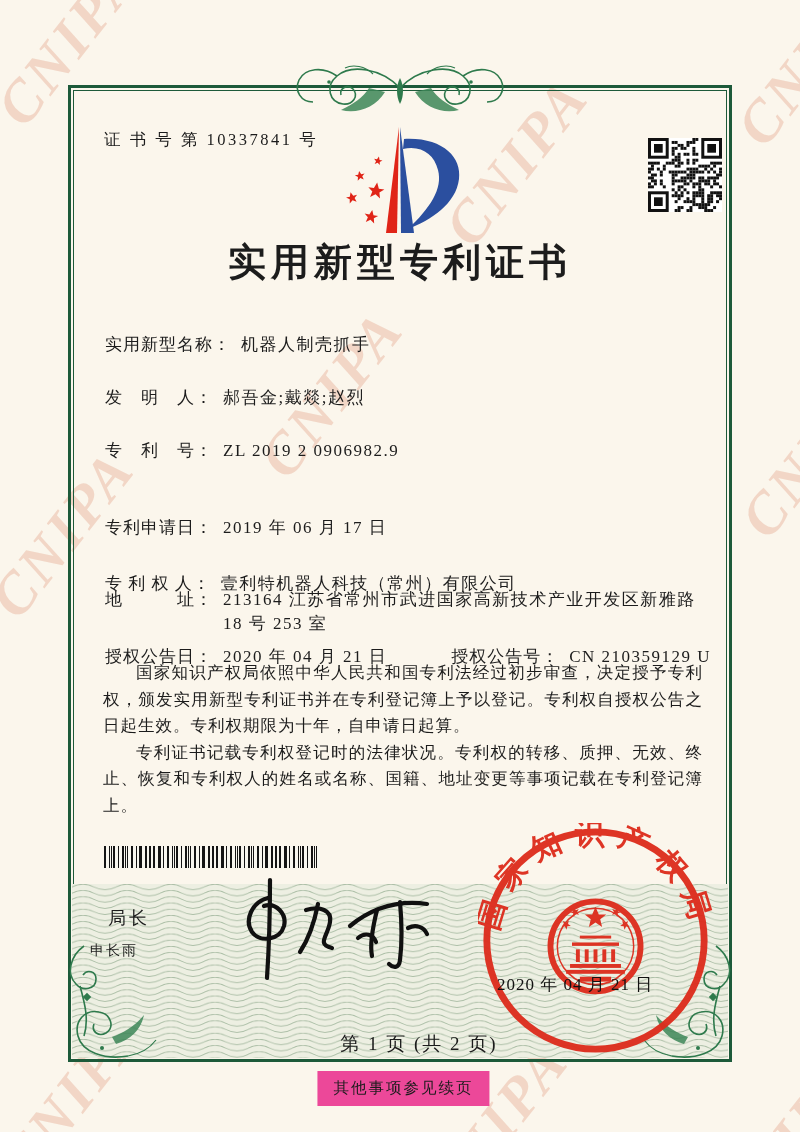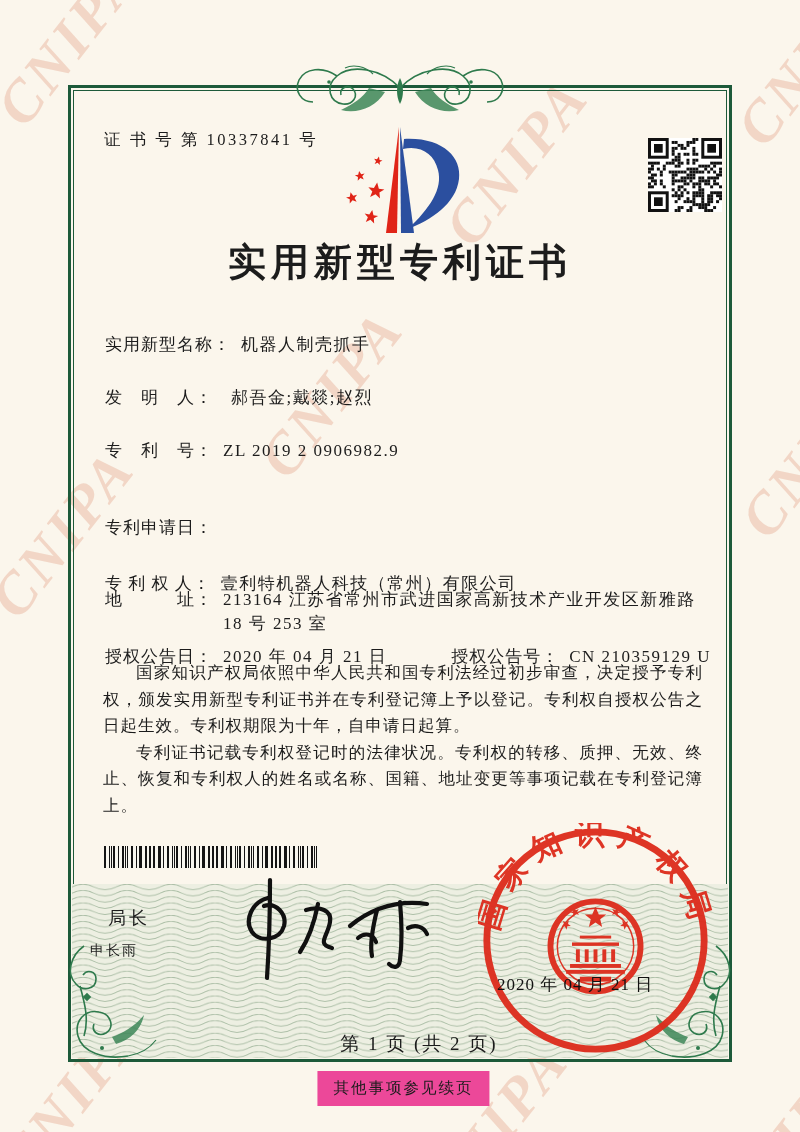--- a/index.html
+++ b/index.html
@@ -20,21 +20,21 @@
   
   .cert-no{position:absolute;left:104px;top:129px;font-size:16.5px;letter-spacing:2.5px;z-index:4;}
   .logo{position:absolute;left:328px;top:118px;width:150px;height:120px;z-index:4;}
   .qr{position:absolute;left:648px;top:138px;width:74px;height:74px;z-index:4;background:#fff;}
   .title{position:absolute;left:0;top:237px;width:100%;text-align:center;font-size:38px;
          font-weight:bold;letter-spacing:5px;z-index:4;}
   
   .row{position:absolute;left:105px;display:flex;font-size:17px;line-height:24px;z-index:4;}
   .row .lbl{white-space:pre;letter-spacing:1px;flex:0 0 auto;}
   .row .val{letter-spacing:1.5px;margin-left:10px;}
-  .row-0{top:333px;} .row-1{top:386px;gap:8px;} .row-2{top:439px;}
+  .row-0{top:333px;} .row-1{top:386px;} .row-2{top:439px;}
   .row-3{top:516px;} .row-4{top:544px;margin-top:28px;} .row-5{top:588px;} .row-6{top:645px;}
   .row-5 .val{width:478px;}
   .pair{display:flex;}
   .pair2{margin-left:64px;}
   
   .body-text{position:absolute;left:103px;top:660px;width:600px;font-size:16.5px;
              line-height:26.5px;text-align:justify;letter-spacing:1px;z-index:4;}
   .body-text p{margin:0;text-indent:2em;}
   
   .barcode{position:absolute;left:104px;top:846px;width:216px;height:22px;z-index:4;
@@ -380,20 +380,21 @@
   <div class="row row-1">
     <span class="lbl">发　明　人：</span>
     <span class="val">郝吾金;戴燚;赵烈</span>
   </div>
   <div class="row row-2">
     <span class="lbl">专　利　号：</span>
     <span class="val">ZL 2019 2 0906982.9</span>
   </div>
   <div class="row row-3">
     <span class="lbl">专利申请日：</span>
+    <span class="val">2019 年 06 月 17 日</span>
   </div>
   <div class="row row-4">
     <span class="lbl">专 利 权 人：</span>
     <span class="val">壹利特机器人科技（常州）有限公司</span>
   </div>
   <div class="row row-5">
     <span class="lbl">地　　　址：</span>
     <span class="val">213164 江苏省常州市武进国家高新技术产业开发区新雅路 18 号 253 室</span>
   </div>
   <div class="row row-6">

